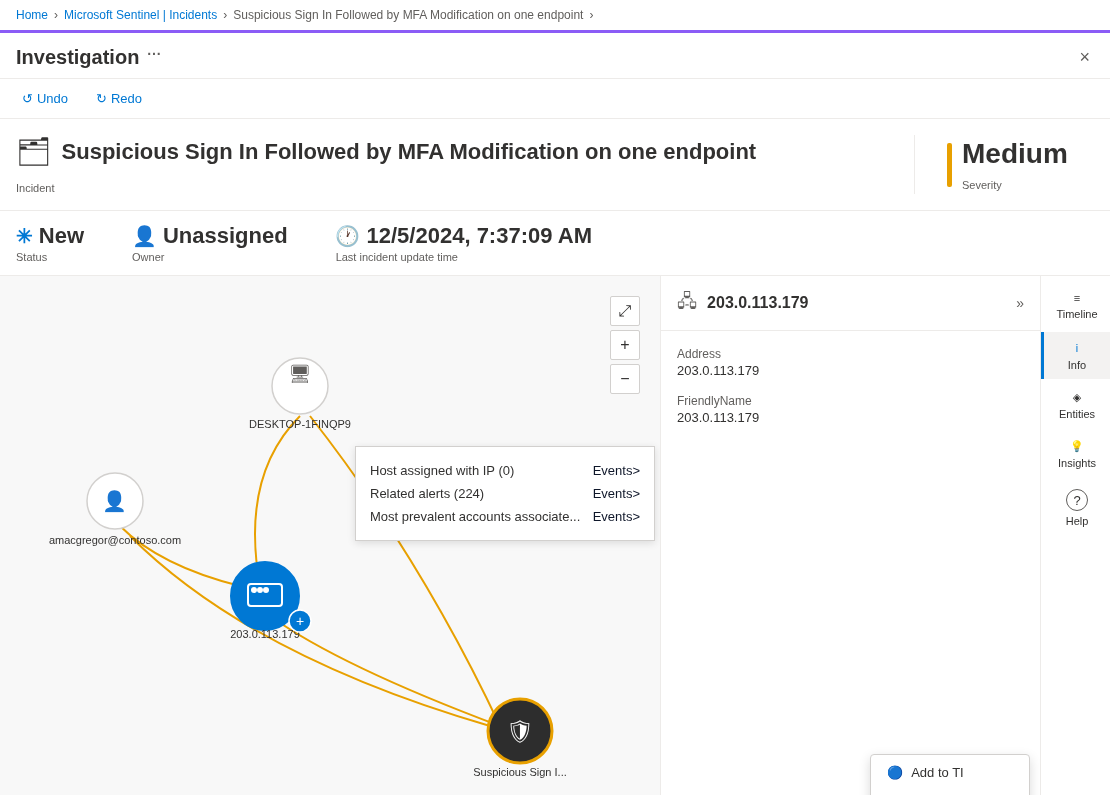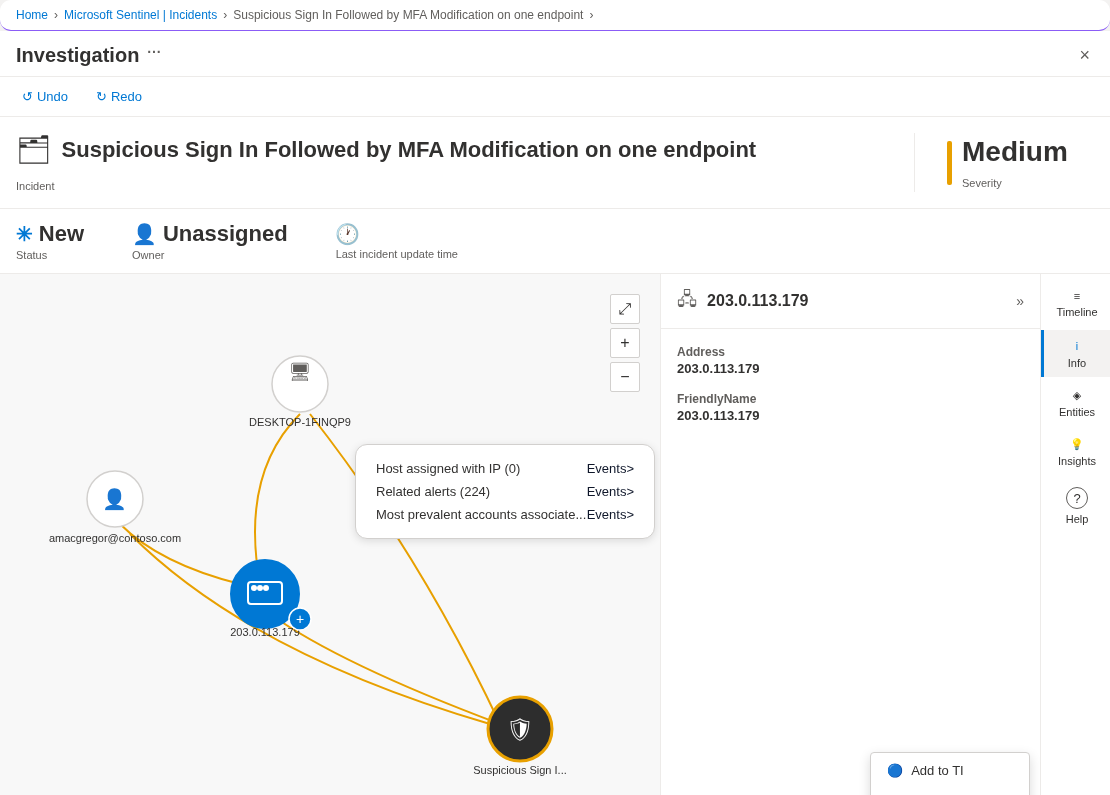--- a/index.html
+++ b/index.html
@@ -1,18 +1,18 @@
 <!DOCTYPE html>
 <html><head>
   <meta charset="utf-8">
   <style>
     * { box-sizing: border-box; margin: 0; padding: 0; }
     body { font-family: 'Segoe UI', Arial, sans-serif; background: #f3f2f1; width: 1110px; height: 795px; overflow: hidden; font-size: 13px; color: #323130; }
 
-    .breadcrumb { display: flex; align-items: center; gap: 6px; padding: 8px 16px; background: #fff; border-bottom: 1px solid #8b5cf6; font-size: 12px; color: #605e5c; border-radius: 11px; }
+    .breadcrumb { display: flex; align-items: center; gap: 6px; padding: 8px 16px; background: #fff; border-bottom: 3px solid #8b5cf6; font-size: 12px; color: #605e5c; }
     .breadcrumb a { color: #0078d4; text-decoration: none; }
     .breadcrumb .sep { color: #605e5c; }
 
     .header-bar { display: flex; align-items: center; justify-content: space-between; padding: 10px 16px 6px; background: #fff; border-bottom: 1px solid #edebe9; }
     .header-title { display: flex; align-items: flex-start; gap: 8px; font-size: 20px; font-weight: 600; }
     .header-close { background: none; border: none; cursor: pointer; font-size: 18px; color: #605e5c; padding: 4px; }
 
     .toolbar { display: flex; align-items: center; gap: 16px; padding: 8px 16px; background: #fff; border-bottom: 1px solid #edebe9; }
     .toolbar-btn { display: flex; align-items: center; gap: 4px; background: none; border: none; cursor: pointer; color: #0078d4; font-size: 13px; padding: 4px 6px; }
 
@@ -41,33 +41,33 @@
 
     .canvas-area { flex: 1; background: #f8f8f8; position: relative; overflow: hidden; }
 
     .canvas-controls { position: absolute; right: 20px; top: 20px; display: flex; flex-direction: column; gap: 4px; z-index: 10; }
     .canvas-btn { width: 30px; height: 30px; background: #fff; border: 1px solid #d2d0ce; cursor: pointer; display: flex; align-items: center; justify-content: center; font-size: 16px; color: #323130; border-radius: 2px; }
 
     
     .graph-svg { position: absolute; top: 0; left: 0; width: 100%; height: 100%; }
 
     
-    .popup-card { position: absolute; left: 355px; top: 170px; background: #fff; border: 1px solid #d2d0ce; border-radius: 12px; padding: 12px 20px; width: 300px; box-shadow: 0 2px 8px rgba(0,0,0,0.12); z-index: 20; }
+    .popup-card { position: absolute; left: 355px; top: 170px; background: #fff; border: 1px solid #d2d0ce; border-radius: 0; padding: 12px 14px; width: 300px; box-shadow: 0 2px 8px rgba(0,0,0,0.12); z-index: 20; }
     .popup-row { display: flex; justify-content: space-between; align-items: center; padding: 4px 0; font-size: 13px; }
     .popup-row-label { color: #323130; }
     .popup-row-link { color: #0f172a; cursor: pointer; text-decoration: none; }
     .popup-more { display: flex; align-items: center; gap: 4px; color: #0078d4; cursor: pointer; margin-top: 6px; font-size: 13px; }
 
     
     .right-panel { width: 380px; background: #fff; border-left: 1px solid #edebe9; display: flex; flex-direction: column; }
     .right-panel-header { display: flex; align-items: center; padding: 12px 16px; border-bottom: 1px solid #edebe9; gap: 10px; }
     .right-panel-title { font-size: 16px; font-weight: 600; flex: 1; }
     .right-panel-expand { background: none; border: none; cursor: pointer; font-size: 14px; color: #605e5c; }
     .right-panel-body { flex: 1; padding: 16px; overflow-y: auto; }
-    .field-group { margin-bottom: 16px; font-weight: bold; }
+    .field-group { margin-bottom: 16px; }
     .field-label { font-size: 12px; color: #605e5c; margin-bottom: 2px; }
     .field-value { font-size: 13px; color: #323130; }
 
     
     .context-menu { position: absolute; right: 16px; bottom: 60px; background: #fff; border: 1px solid #d2d0ce; box-shadow: 0 4px 12px rgba(0,0,0,0.15); border-radius: 4px; z-index: 30; min-width: 160px; }
     .context-item { display: flex; align-items: center; gap: 8px; padding: 10px 16px; cursor: pointer; font-size: 13px; }
 
     
     .side-nav { width: 70px; background: #fff; border-left: 1px solid #edebe9; display: flex; flex-direction: column; align-items: center; padding-top: 8px; gap: 4px; }
     .side-nav-item { display: flex; flex-direction: column; align-items: center; padding: 8px 4px; cursor: pointer; width: 100%; gap: 4px; border-left: 3px solid transparent; }
@@ -139,20 +139,21 @@
   <div class="meta-item">
     <div class="meta-value">
       <span class="meta-icon meta-icon-owner">👤</span>
       <span>Unassigned</span>
     </div>
     <div class="meta-label">Owner</div>
   </div>
   <div class="meta-item">
     <div class="meta-value">
       <span class="meta-icon meta-icon-time">🕐</span>
+      <span>12/5/2024, 7:37:09 AM</span>
     </div>
     <div class="meta-label">Last incident update time</div>
   </div>
 </div>
 
 <div class="main-area">
 
   <div class="canvas-area">
     <svg class="graph-svg">
 

